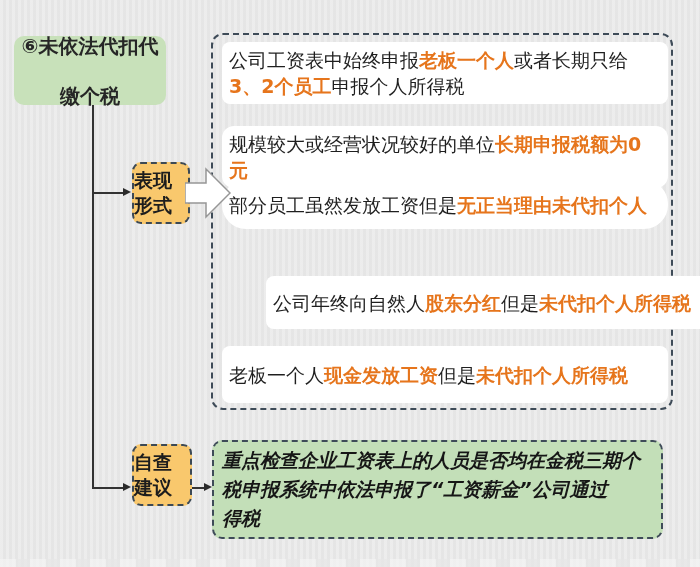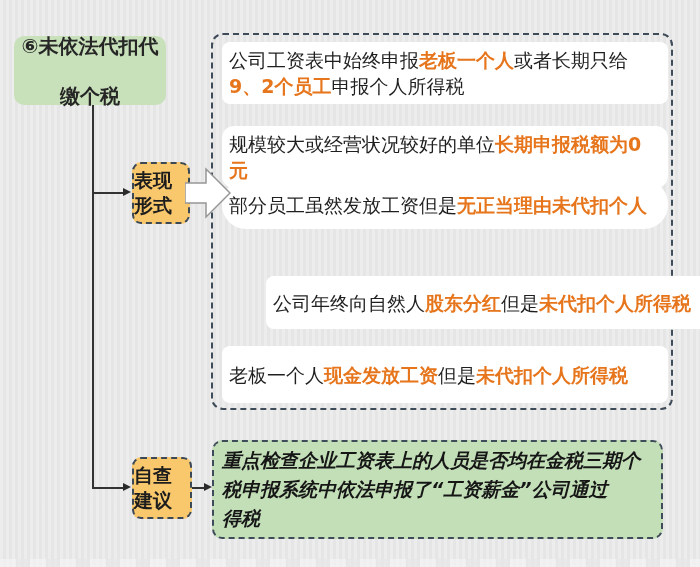--- a/index.html
+++ b/index.html
@@ -102,38 +102,38 @@
 
   <div class="block-arrow">
     <svg width="46" height="54" viewBox="0 0 46 54">
       <polygon points="0,17 21,17 21,3 45,27 21,51 21,37 0,37" fill="#ffffff" stroke="#969696" stroke-width="1.5"></polygon>
     </svg>
   </div>
 
   <div class="items-panel">
     <div class="item-card" style="top:7px;height:62px;">
         <div class="line"><span>公司工资表中始终申报</span><span class="hl">老板一个人</span><span>或者长期只给</span></div>
-        <div class="line"><span class="hl">9、2个员工</span><span>申报个人所得税</span></div>
+        <div class="line"><span class="hl">3、2个员工</span><span>申报个人所得税</span></div>
       </div>
     <div class="item-card" style="top:91px;height:62px;border-radius:12px;">
         <div class="line"><span>规模较大或经营状况较好的单位</span><span class="hl">长期申报税额为0</span></div>
         <div class="line"><span class="hl">元</span></div>
       </div>
     <div class="item-card" style="top:145px;height:49px;border-radius:24px;">
         <div class="line"><span>部分员工虽然发放工资但是</span><span class="hl">无正当理由未代扣个人</span></div>
       </div>
     <div class="item-card" style="top:241px;height:53px;margin-left:44px;">
         <div class="line"><span>公司年终向自然人</span><span class="hl">股东分红</span><span>但是</span><span class="hl">未代扣个人所得税</span></div>
       </div>
     <div class="item-card" style="top:311px;height:57px;">
         <div class="line"><span>老板一个人</span><span class="hl">现金发放工资</span><span>但是</span><span class="hl">未代扣个人所得税</span></div>
       </div>
   </div>
 
-  <div class="label-node" style="left:132px;top:457px;width:60px;">
+  <div class="label-node" style="left:132px;top:444px;width:60px;">
       <div class="line"><span>自查</span></div>
       <div class="line"><span>建议</span></div>
     </div>
 
   <div class="advice-panel">
       <div class="line"><span>重点检查企业工资表上的人员是否均在金税三期个</span></div>
       <div class="line"><span>税申报系统中依法申报了“工资薪金”公司通过</span></div>
       <div class="line"><span>得税</span></div>
     </div>
 

